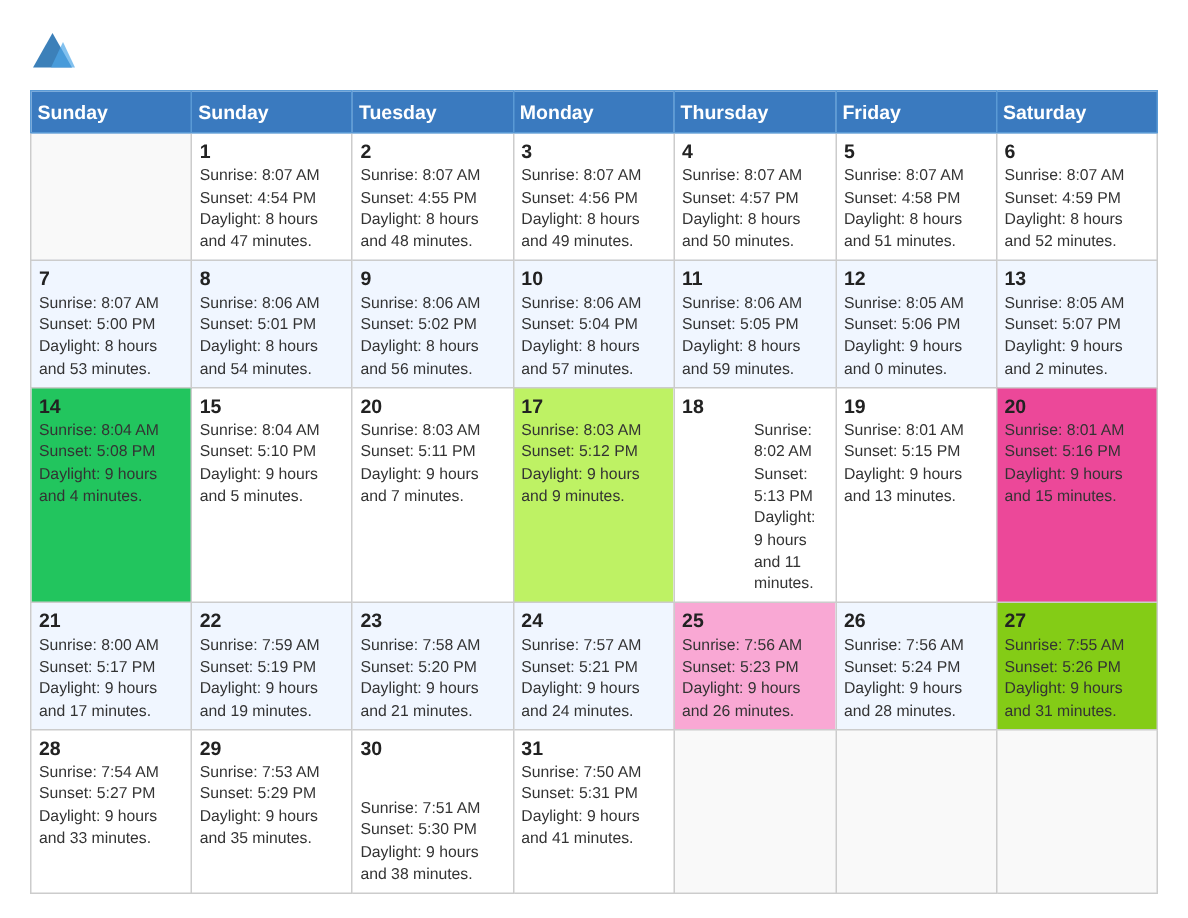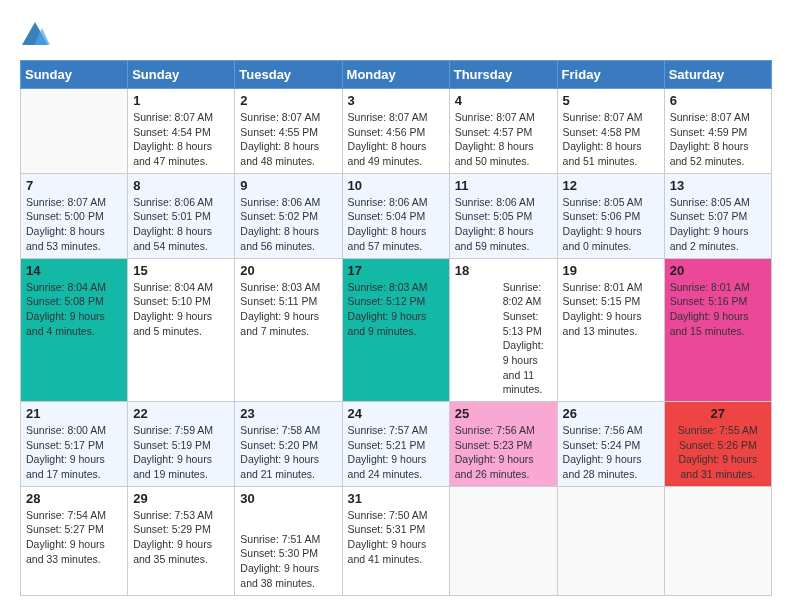--- a/index.html
+++ b/index.html
@@ -213,42 +213,42 @@
         </td>
         <td style="background: rgb(240, 246, 255);">
           <span class="day-number">13</span>
           <div class="day-info" style="white-space: pre-line;">Sunrise: 8:05 AM
 Sunset: 5:07 PM
 Daylight: 9 hours
 and 2 minutes.</div>
         </td>
       </tr>
       <tr>
-        <td style="background: #14b8a6;">
+        <td style="background: #22c55e;">
           <span class="day-number">14</span>
           <div class="day-info" style="white-space: pre-line;">Sunrise: 8:04 AM
 Sunset: 5:08 PM
 Daylight: 9 hours
 and 4 minutes.</div>
         </td>
         <td style="background: rgb(255, 255, 255);">
           <span class="day-number">15</span>
           <div class="day-info" style="white-space: pre-line;">Sunrise: 8:04 AM
 Sunset: 5:10 PM
 Daylight: 9 hours
 and 5 minutes.</div>
         </td>
         <td style="background: rgb(255, 255, 255);">
           <span class="day-number">20</span>
           <div class="day-info" style="white-space: pre-line;">Sunrise: 8:03 AM
 Sunset: 5:11 PM
 Daylight: 9 hours
 and 7 minutes.</div>
         </td>
-        <td style="background: #14b8a6;">
+        <td style="background: #bef264;">
           <span class="day-number">17</span>
           <div class="day-info" style="white-space: pre-line;">Sunrise: 8:03 AM
 Sunset: 5:12 PM
 Daylight: 9 hours
 and 9 minutes.</div>
         </td>
         <td style="background: rgb(255, 255, 255);">
           <span class="day-number">18</span>
           <div class="day-info" style="white-space: pre-line; margin-left: 48px;">Sunrise: 8:02 AM
 Sunset: 5:13 PM
@@ -306,21 +306,21 @@
 Daylight: 9 hours
 and 26 minutes.</div>
         </td>
         <td style="background: rgb(240, 246, 255);">
           <span class="day-number">26</span>
           <div class="day-info" style="white-space: pre-line;">Sunrise: 7:56 AM
 Sunset: 5:24 PM
 Daylight: 9 hours
 and 28 minutes.</div>
         </td>
-        <td style="background: #ef4444; text-align: center;">
+        <td style="background: #84cc16;">
           <span class="day-number">27</span>
           <div class="day-info" style="white-space: pre-line;">Sunrise: 7:55 AM
 Sunset: 5:26 PM
 Daylight: 9 hours
 and 31 minutes.</div>
         </td>
       </tr>
       <tr>
         <td style="background: rgb(255, 255, 255);">
           <span class="day-number">28</span>

